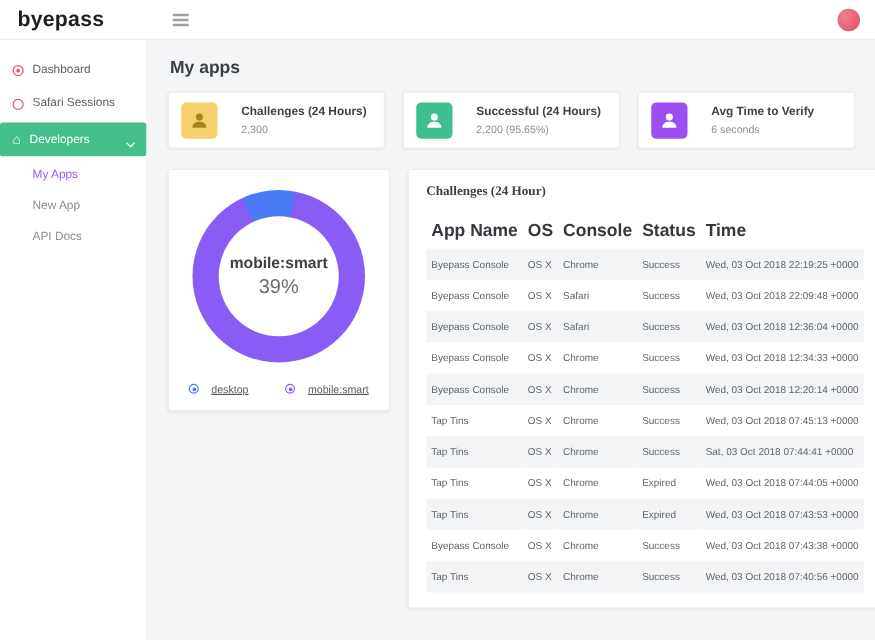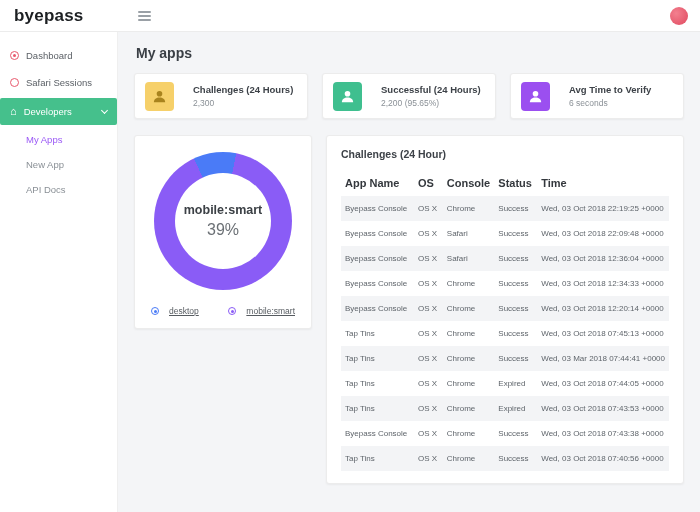--- a/index.html
+++ b/index.html
@@ -8,21 +8,21 @@
   
   .topbar { height:32px; background:#fff; border-bottom:1px solid #ececec; display:flex; align-items:center; position:relative; }
   .logo { width:118px; padding-left:14px; font-size:17px; font-weight:bold; color:#1c1f22; letter-spacing:.2px; }
   .hamburger { margin-left:20px; cursor:pointer; display:flex; flex-direction:column; gap:2px; }
   .hamburger span { display:block; width:13px; height:2px; background:#9aa0a6; border-radius:1px; }
   .avatar { position:absolute; right:12px; top:7px; width:18px; height:18px; border-radius:50%; background:radial-gradient(circle at 35% 35%, #f3808f, #e0495f); cursor:pointer; }
 
   
   .layout { display:flex; height:480px; }
   .sidebar { width:118px; background:#fff; border-right:1px solid #efefef; padding-top:10px; flex-shrink:0; }
-  .side-item { display:flex; align-items:center; gap:7px; padding:8px 10px; font-size:9.5px; color:#5b6066; cursor:pointer; }
+  .side-item { display:flex; align-items:flex-end; gap:7px; padding:8px 10px; font-size:9.5px; color:#5b6066; cursor:pointer; }
   .side-item .ring { width:9px; height:9px; border:1.5px solid #e8596d; border-radius:50%; position:relative; flex-shrink:0; }
   .side-item .ring.dotted::after { content:""; position:absolute; left:2px; top:2px; width:3px; height:3px; background:#e8596d; border-radius:50%; }
   .side-item.active { background:#45c08c; color:#fff; border-radius:2px; margin:2px 0; position:relative; }
   .side-item.active .home-glyph { color:#fff; font-size:11px; line-height:9px; }
   .chev { margin-left:auto; width:5px; height:5px; border-right:1.5px solid #ffffff; border-bottom:1.5px solid #ffffff; transform:rotate(45deg); margin-top:-2px; }
   .sub-item { padding:7px 10px 7px 26px; font-size:9.5px; color:#8a9096; cursor:pointer; }
   .sub-item.active { color:#9b59f6; }
 
   .main { flex:1; background:#f4f5f7; overflow:hidden; }
   .page-title { padding:13px 18px 10px; font-size:14px; font-weight:bold; color:#3a3f45; }
@@ -43,23 +43,23 @@
   .donut-center { position:absolute; inset:0; display:flex; flex-direction:column; align-items:center; justify-content:center; z-index:2; }
   .donut-label { font-size:12.5px; font-weight:bold; color:#3c4146; }
   .donut-value { font-size:16px; color:#6b7075; margin-top:4px; }
   .legend { display:flex; justify-content:space-between; margin-top:16px; padding:0 2px; }
   .legend-item { display:flex; align-items:center; gap:10px; font-size:8.5px; color:#565b60; cursor:pointer;text-decoration:underline; }
   .legend-marker { width:8px; height:8px; border:1.5px solid #4a7bf7; border-radius:50%; display:flex; align-items:center; justify-content:center; }
   .legend-marker i { width:3px; height:3px; border-radius:50%; background:#4a7bf7; }
 
   
   .table-card { flex:1; background:#fff; border:1px solid #ececec; border-radius:3px; box-shadow:0 1px 2px rgba(0,0,0,.05); padding:12px 14px; }
-  .table-title { font-size:10.5px; font-weight:bold; color:#3d4248; margin-bottom:10px; }
+  .table-title { font-size:10.5px; font-weight:bold; color:#3d4248; margin-bottom:10px;font-family:Liberation Serif, serif; }
   table { width:100%; border-collapse:collapse; }
-  th { text-align:left; font-size:11px; color:#34383d; padding:7px 4px; white-space:nowrap; }
+  th { text-align:left; font-size:14px; color:#34383d; padding:7px 4px; white-space:nowrap; }
   td { font-size:8px; color:#5f656b; padding:8px 4px; white-space:nowrap; }
   tbody tr:nth-child(odd) { background:#f3f4f6; }
   th:nth-child(1), td:nth-child(1) { width:88px; }
   th:nth-child(2), td:nth-child(2) { width:38px; }
   th:nth-child(3), td:nth-child(3) { width:52px; }
   th:nth-child(4), td:nth-child(4) { width:50px; }
 </style>
 </head>
 <body>
 
@@ -216,21 +216,21 @@
                 <td>OS X</td>
                 <td>Chrome</td>
                 <td>Success</td>
                 <td>Wed, 03 Oct 2018 07:45:13 +0000</td>
               </tr>
               <tr>
                 <td>Tap Tins</td>
                 <td>OS X</td>
                 <td>Chrome</td>
                 <td>Success</td>
-                <td>Wed, 03 Mar 2018 07:44:41 +0000</td>
+                <td>Sat, 03 Oct 2018 07:44:41 +0000</td>
               </tr>
               <tr>
                 <td>Tap Tins</td>
                 <td>OS X</td>
                 <td>Chrome</td>
                 <td>Expired</td>
                 <td>Wed, 03 Oct 2018 07:44:05 +0000</td>
               </tr>
               <tr>
                 <td>Tap Tins</td>

